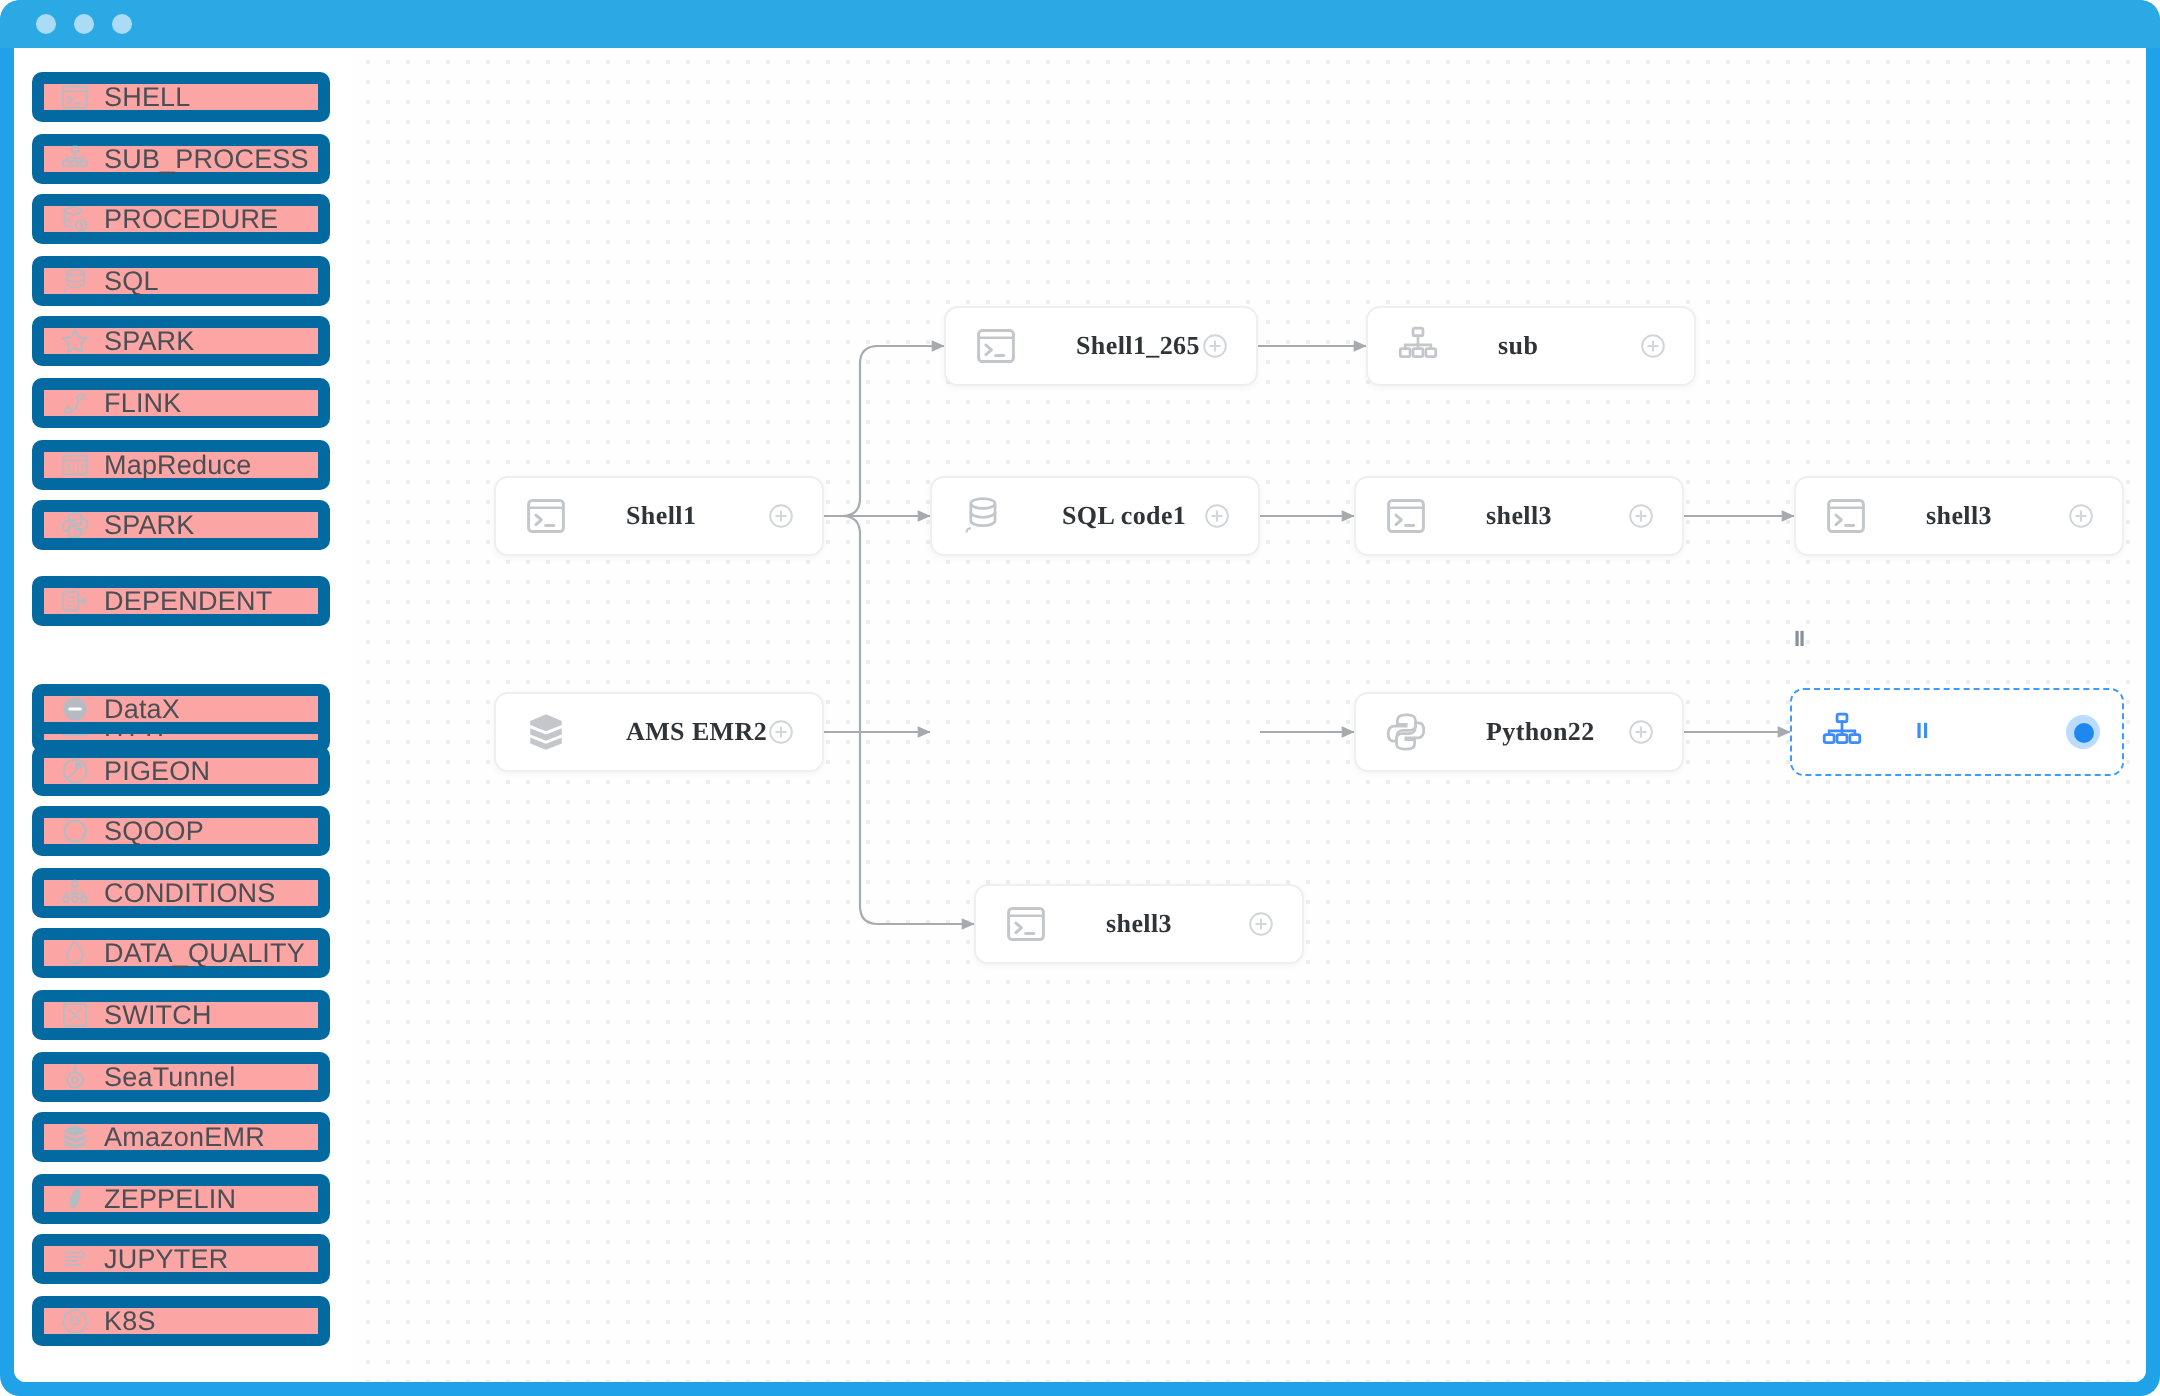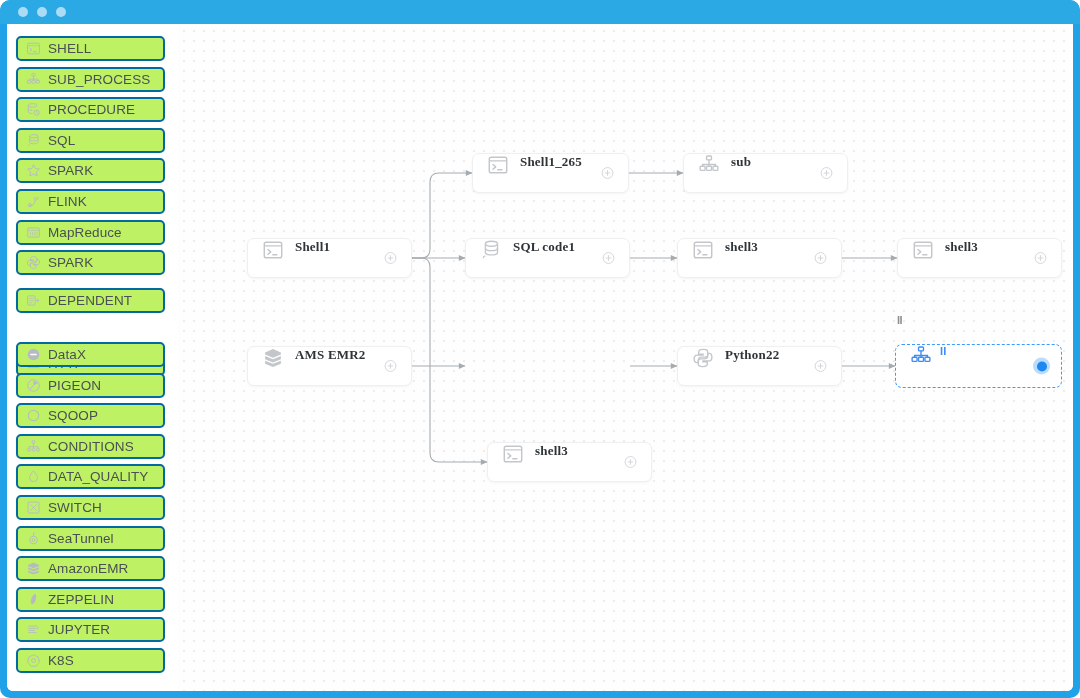--- a/index.html
+++ b/index.html
@@ -35,22 +35,22 @@
   }
 
   
   .sidebar{
     position:absolute;left:0;top:0;width:170px;height:667px;
     background:#ffffff;
     overflow:hidden;
   }
   .side-item{
     position:absolute;left:9px;width:149px;height:25px;
-    background:#bef264;
-    border:2px solid #0369a1;
+    background:#fca5a5;
+    border:6px solid #0369a1;
     border-radius:5px;
     box-sizing:border-box;
     display:flex;align-items:center;
     padding-left:8px;
     cursor:pointer;
   }
   .side-item .ico{
     width:15px;height:15px;flex:0 0 15px;
     display:flex;align-items:center;justify-content:center;
     margin-right:7px;
@@ -73,23 +73,24 @@
     overflow:hidden;
   }
   .edges{position:absolute;left:0;top:0;width:896px;height:667px;pointer-events:none;}
 
   .node{
     position:absolute;
     background:#ffffff;
     border:1px solid #EDEFF1;
     border-radius:7px;
     box-sizing:border-box;
-    display:flex;align-items:flex-start;
+    display:flex;align-items:center;
     box-shadow:0 1px 3px rgba(20,30,50,.045);
     cursor:pointer;
+    gap:18px;
   }
   .node .n-ico{
     width:22px;height:22px;flex:0 0 22px;
     margin-left:14px;
     display:flex;align-items:center;justify-content:center;
     color:#C3C7CB;
   }
   .node .n-ico svg{display:block}
   .node .n-lbl{
     margin-left:11px;

